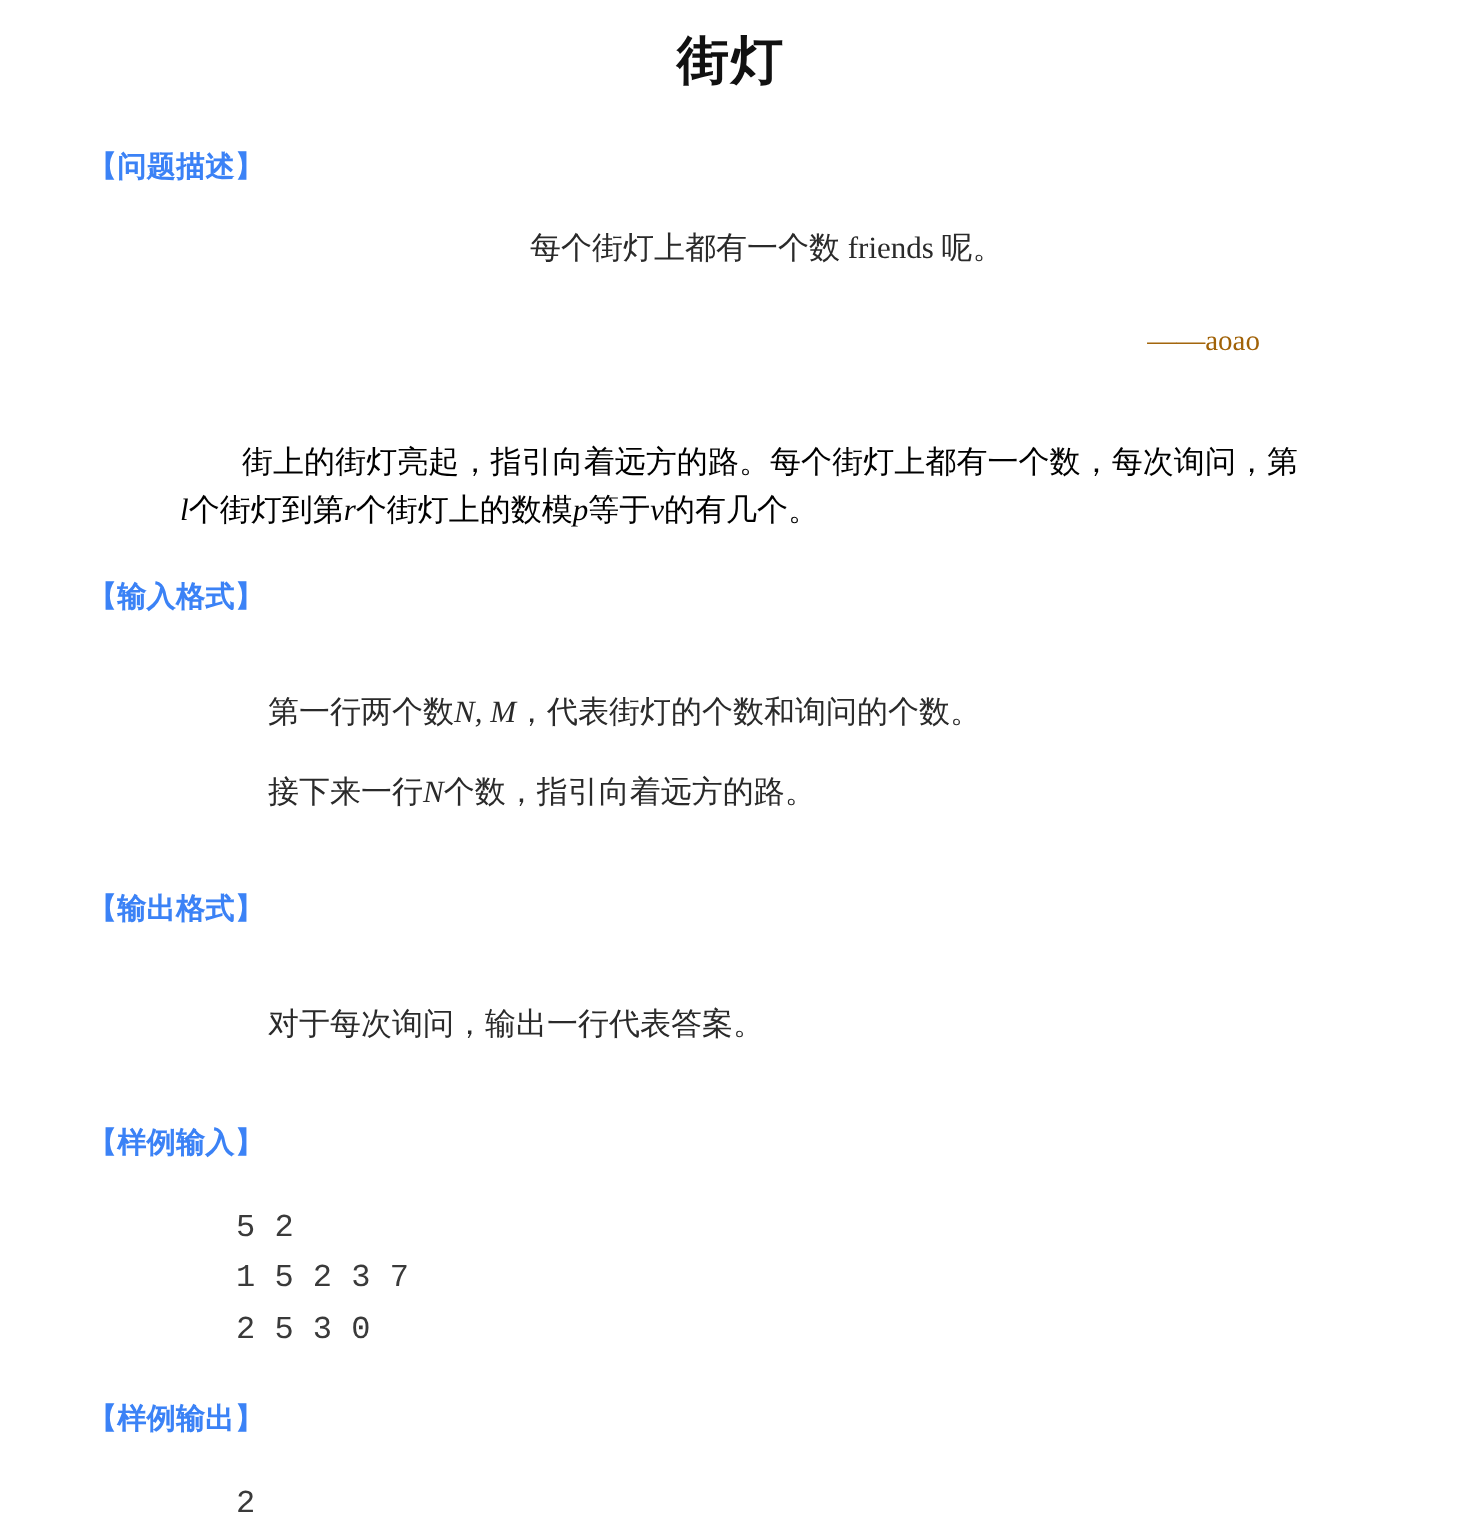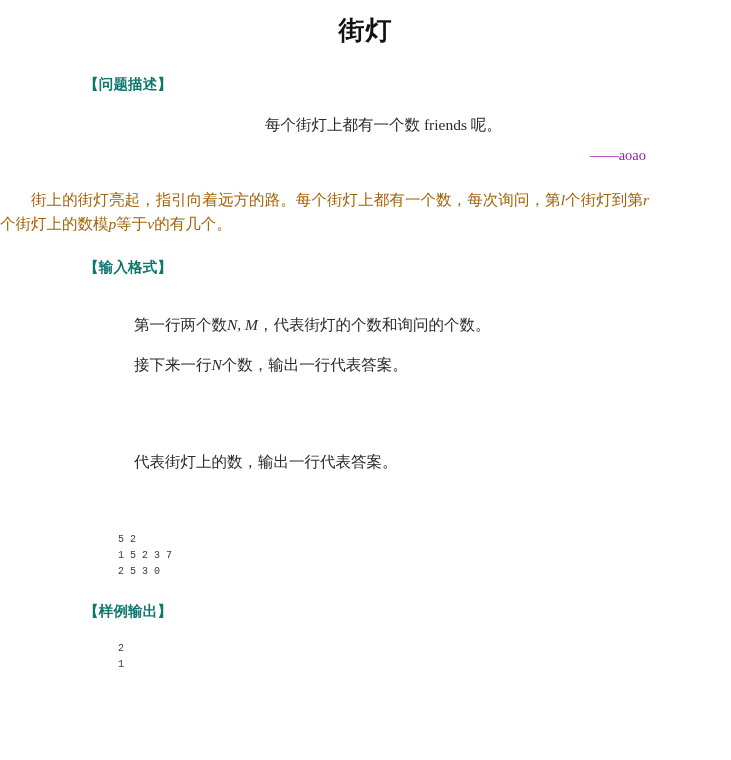--- a/index.html
+++ b/index.html
@@ -33,33 +33,34 @@
     padding-top: 14px;
     letter-spacing: 1px;
     line-height: 1.25;
   }
 
   
   .section-heading {
     font-family: "Liberation Sans", "DejaVu Sans", sans-serif;
     font-weight: bold;
     font-size: 14.5px;
-    color: #0f766e;
+    color: #3b82f6;
     margin: 0;
-    padding-left: 84px;
+    padding-left: 44px;
     line-height: 1.3;
     letter-spacing: 0.2px;
   }
 
   
   .body-text {
     font-size: 15.5px;
-    color: #a16207;
+    color: #000000;
     line-height: 1.55;
     margin: 0;
+    padding-left: 90px;
     padding-right: 82px;
     text-align: justify;
     text-justify: inter-ideograph;
   }
   .body-text.first-indent {
     text-indent: 2em;
   }
 
   .indented-line {
     font-size: 15.5px;
@@ -74,38 +75,38 @@
   
   .epigraph {
     font-size: 15.5px;
     color: #2a2a2a;
     line-height: 1.5;
     margin: 0;
     padding-left: 265px;
   }
   .attribution {
     font-size: 14.5px;
-    color: #a21caf;
+    color: #a16207;
     text-align: right;
     padding-right: 85px;
     line-height: 1.5;
-    margin: 0;
+    margin: 16px;
   }
 
   
   .mv {
     font-family: "Liberation Serif", "DejaVu Serif", serif;
     font-style: italic;
     font-size: 15.5px;
   }
 
   
   .code-block {
     font-family: "Liberation Mono", "DejaVu Sans Mono", monospace;
-    font-size: 10px;
+    font-size: 16px;
     color: #3a3a3a;
     line-height: 1.62;
     margin: 0;
     padding-left: 118px;
     white-space: pre;
   }
 
   
   .gap-title-after { height: 28px; }
   .gap-heading-after { height: 20px; }
@@ -136,32 +137,34 @@
   <p class="body-text first-indent"><span>街上的街灯亮起，指引向着远方的路。每个街灯上都有一个数，每次询问，第</span><span class="mv">l</span><span>个街灯到第</span><span class="mv">r</span><span>个街灯上的数模</span><span class="mv">p</span><span>等于</span><span class="mv">v</span><span>的有几个。</span></p>
 
   <div class="gap-block-after"></div>
 
   <div class="section-heading">【输入格式】</div>
 
   <div class="gap-heading-after"></div>
 
   <div class="indented-line"><span>第一行两个数</span><span class="mv">N, M</span><span>，代表街灯的个数和询问的个数。</span></div>
 
-  <div class="indented-line"><span>接下来一行</span><span class="mv">N</span><span>个数，输出一行代表答案。</span></div>
+  <div class="indented-line"><span>接下来一行</span><span class="mv">N</span><span>个数，指引向着远方的路。</span></div>
 
 
   <div class="gap-block-after"></div>
 
+  <div class="section-heading">【输出格式】</div>
 
   <div class="gap-heading-after"></div>
 
-  <div class="indented-line">代表街灯上的数，输出一行代表答案。</div>
+  <div class="indented-line">对于每次询问，输出一行代表答案。</div>
 
   <div class="gap-block-after"></div>
 
+  <div class="section-heading">【样例输入】</div>
 
   <div class="gap-heading-after"></div>
 
   <div class="code-block">5 2</div>
   <div class="code-block">1 5 2 3 7</div>
   <div class="code-block">2 5 3 0</div>
 
   <div class="gap-block-after"></div>
 
   <div class="section-heading">【样例输出】</div>

